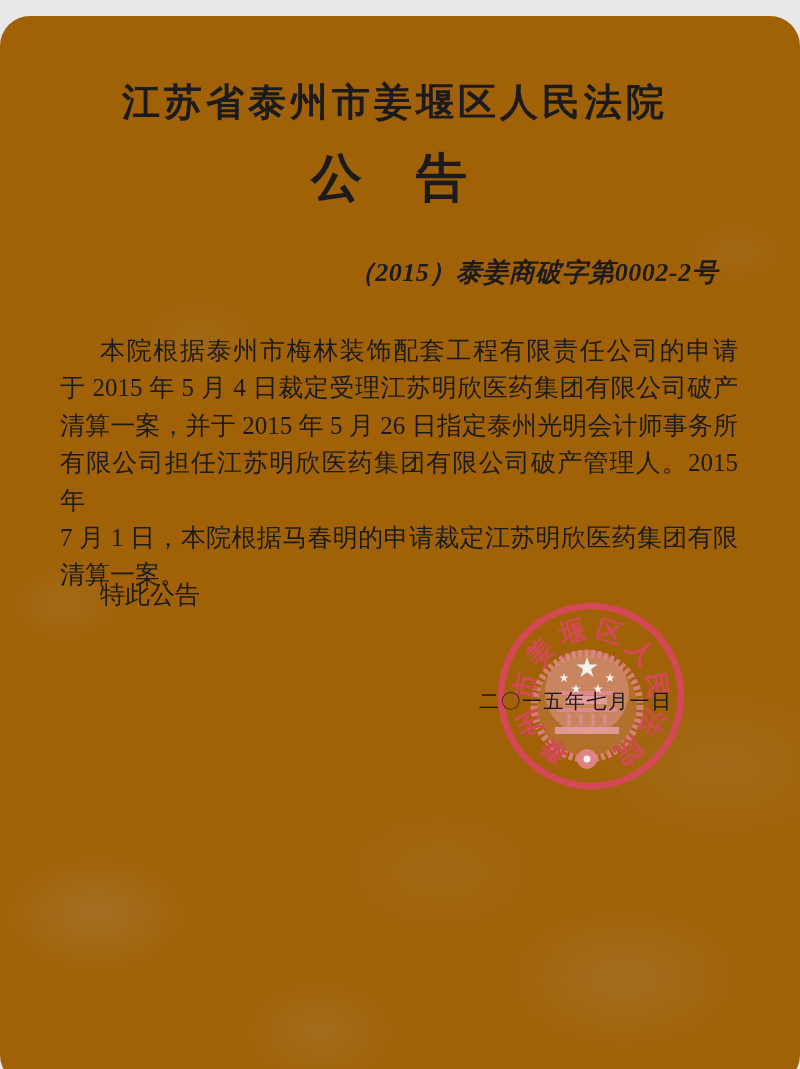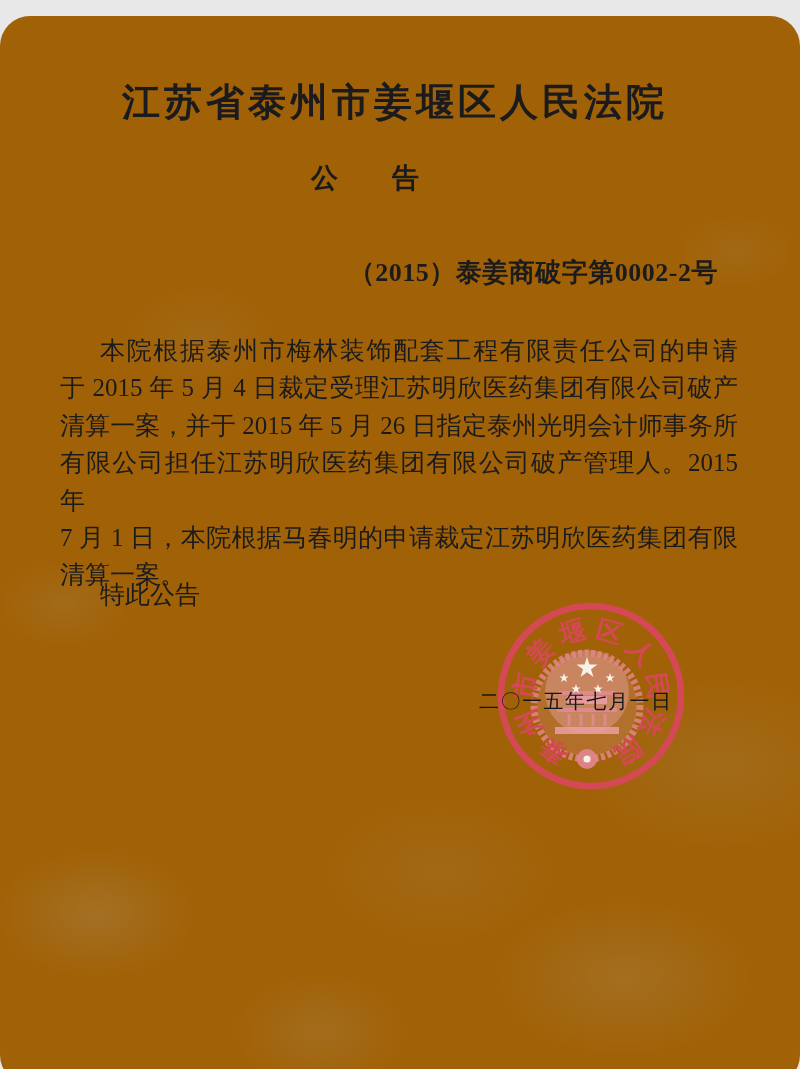--- a/index.html
+++ b/index.html
@@ -29,31 +29,32 @@
   .court-name{
     position:absolute;top:64px;left:0;width:100%;
     text-align:center;
     font-size:38px;font-weight:bold;
     letter-spacing:4px;
     line-height:44px;
     transform:translateX(-5px);
   }
   .announce-title{
     position:absolute;top:139px;left:311px;
-    font-size:27px;font-weight:bold;
+    font-size:51px;font-weight:bold;
     letter-spacing:54px;
     line-height:46px;
     white-space:nowrap;
   }
   .case-number{
     position:absolute;top:240px;right:82px;
     font-size:26px;font-weight:600;
     line-height:34px;
     letter-spacing:0.5px;
     white-space:nowrap;
+    font-style:italic;
   }
   .body-text{
     position:absolute;top:316px;left:60px;width:678px;
     font-size:25px;
     line-height:37.4px;
   }
   .body-text .line{
     text-align:justify;
     text-align-last:justify;
   }

